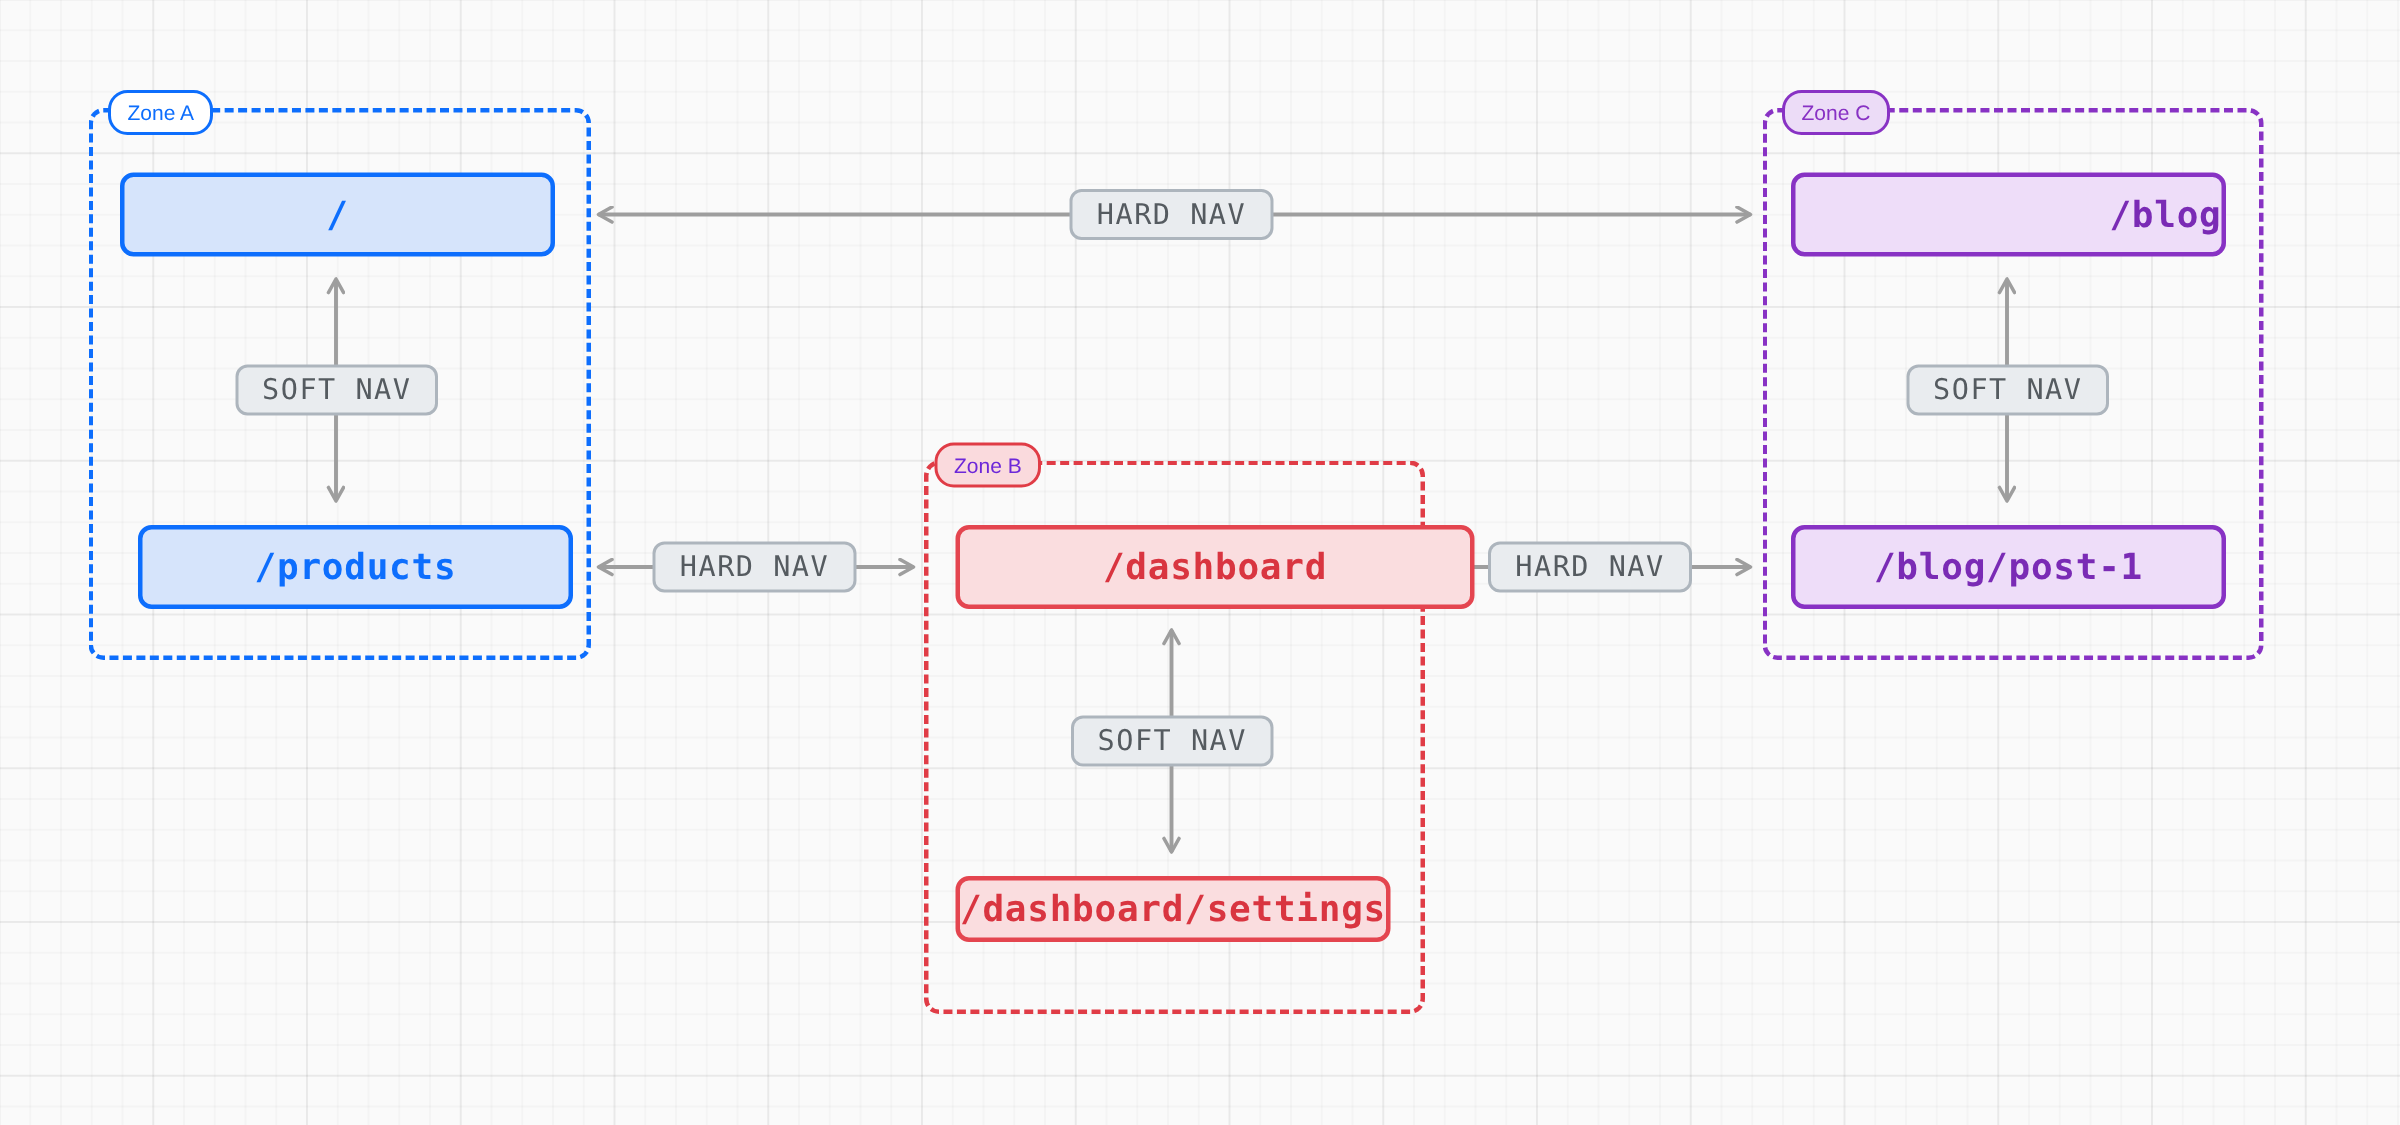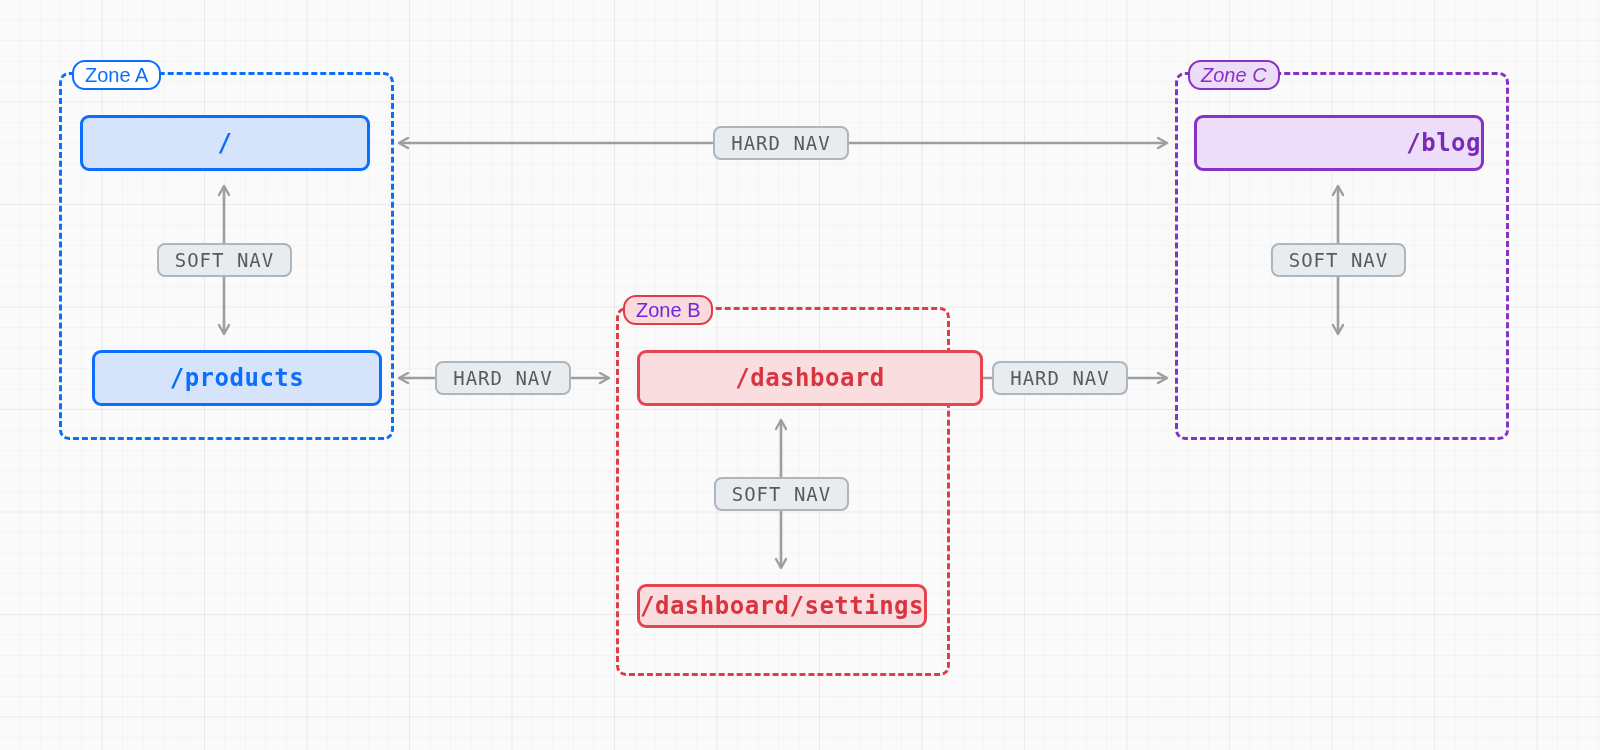--- a/index.html
+++ b/index.html
@@ -35,21 +35,21 @@
   .zone-label {
     position: absolute;
     display: flex;
     align-items: center;
     justify-content: center;
     height: 26px;
     padding: 0 11px;
     border-radius: 13px;
     border-width: 2px;
     border-style: solid;
-    font-size: 20px;
+    font-size: 14px;
     line-height: 1;
     white-space: nowrap;
     font-family: "Liberation Sans", sans-serif;
     z-index: 6;
   }
 
   
   .node {
     position: absolute;
     display: flex;
@@ -152,28 +152,31 @@
 
   <div class="node" style="left:637px; top:584px; width:290px; height:44px; background:#fadddf; border-color:#e4454f; color:#d93540;">
     <span>/dashboard/settings</span>
   </div>
 
   <div class="navpill" style="left:714px; top:477px; width:135px;">
     <span>SOFT NAV</span>
   </div>
 
   <div class="zone" style="left:1175px; top:72px; width:334px; height:368px; border-color:#8832c4;"></div>
-  <div class="zone-label" style="left:1188px; top:60px; background:#ecdcf7; border-color:#8832c4; color:#8832c4;font-style:italic;">
+  <div class="zone-label" style="left:1188px; top:60px; background:#ecdcf7; border-color:#8832c4; color:#8832c4;">
     <span>Zone C</span>
   </div>
 
   <div class="node" style="left:1194px; top:115px; width:290px; height:56px; background:#eeddf9; border-color:#8832c4; color:#7a2bb5;justify-content:flex-end;">
     <span>/blog</span>
   </div>
 
+  <div class="node" style="left:1194px; top:350px; width:290px; height:56px; background:#eeddf9; border-color:#8832c4; color:#7a2bb5;">
+    <span>/blog/post-1</span>
+  </div>
 
   <div class="navpill" style="left:1271px; top:243px; width:135px;">
     <span>SOFT NAV</span>
   </div>
 
   <div class="navpill" style="left:713px; top:126px; width:136px;">
     <span>HARD NAV</span>
   </div>
 
   <div class="navpill" style="left:435px; top:361px; width:136px;">

